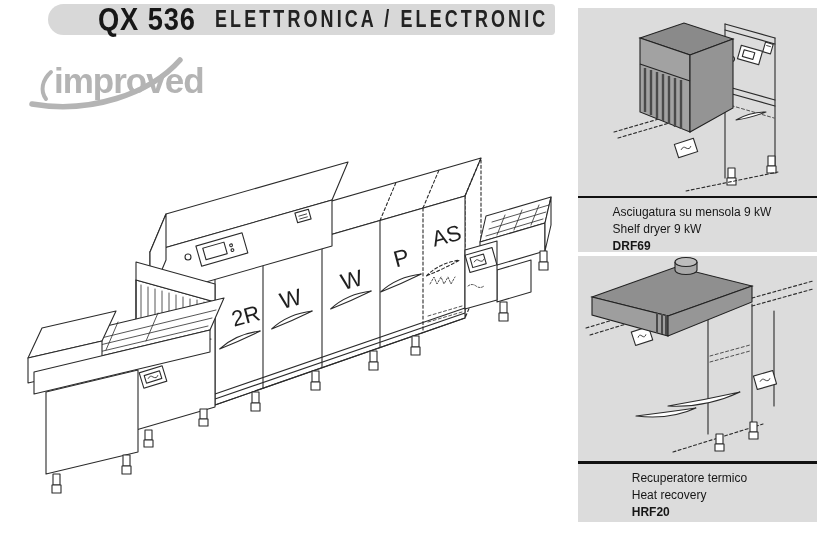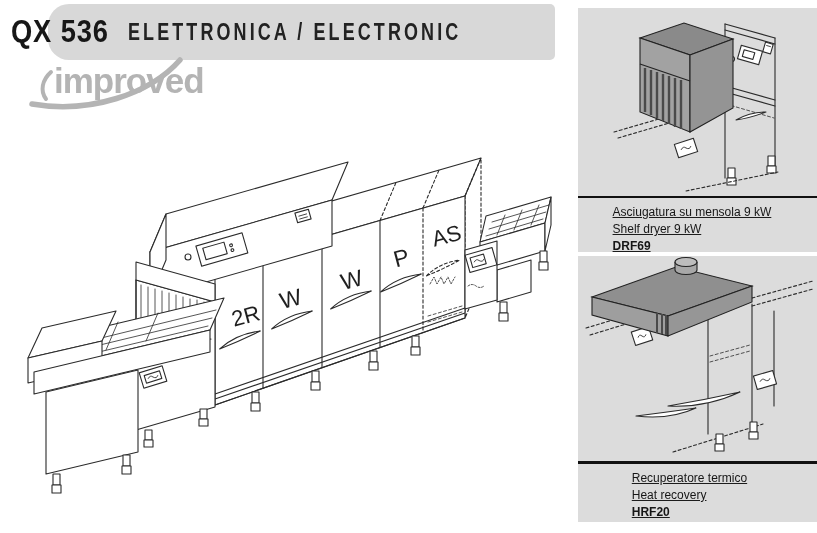--- a/index.html
+++ b/index.html
@@ -1,29 +1,29 @@
 <!DOCTYPE html>
 <html><head>
 <meta charset="utf-8">
 <style>
   html,body{margin:0;padding:0;background:#fff;}
   body{width:817px;height:533px;position:relative;overflow:hidden;
        font-family:"Liberation Sans",sans-serif;color:#1c1c1c;}
 
   
-  .header-pill{position:absolute;left:48px;top:4px;width:507px;height:56px;
+  .header-pill{position:absolute;left:48px;top:4px;width:507px;height:31px;
     background:#d8d8d8;border-radius:21px 5px 5px 21px;
-    display:flex;align-items:center;justify-content:flex-end;}
+    display:flex;align-items:center;}
   .model{font-size:31px;font-weight:700;letter-spacing:1px;margin-left:50px;
     transform:scaleX(.88);transform-origin:left center;white-space:nowrap;color:#171717;}
   .subtitle{font-size:23px;font-weight:700;letter-spacing:4px;margin-left:6px;
     transform:scaleX(.78);transform-origin:left center;white-space:nowrap;color:#222;}
 
   
-  .acc-panel{position:absolute;left:578px;width:239px;background:#dcdcdc;text-decoration:underline;}
+  .acc-panel{position:absolute;left:578px;width:239px;background:#dcdcdc;}
   #panel-dryer{top:8px;height:244px;}
   #panel-heat{top:256px;height:266px;}
   .acc-rule{width:100%;background:#111;}
   .acc-caption{padding:6px 4px 0 36px;font-size:12.5px;line-height:17px;
     transform:scaleX(.96);transform-origin:left top;white-space:nowrap;color:#161616;}
   #panel-heat .acc-caption{padding-left:56px;}
   .acc-code{font-weight:700;}
 
   
   .ln{fill:none;stroke:#2b2b2b;stroke-width:1.1;stroke-linejoin:round;stroke-linecap:round;}

